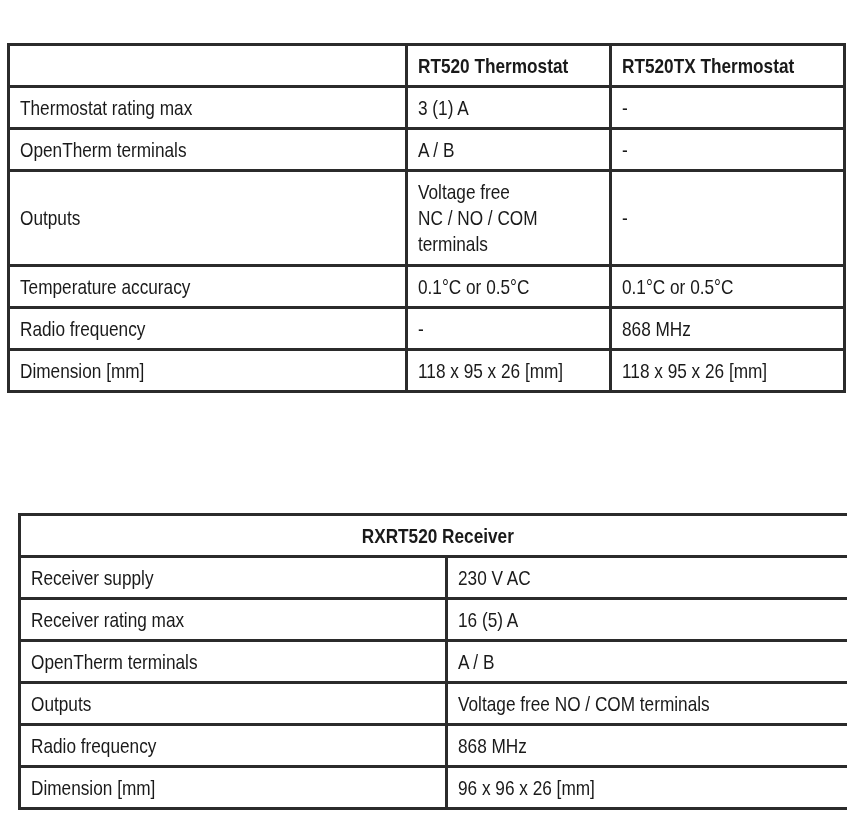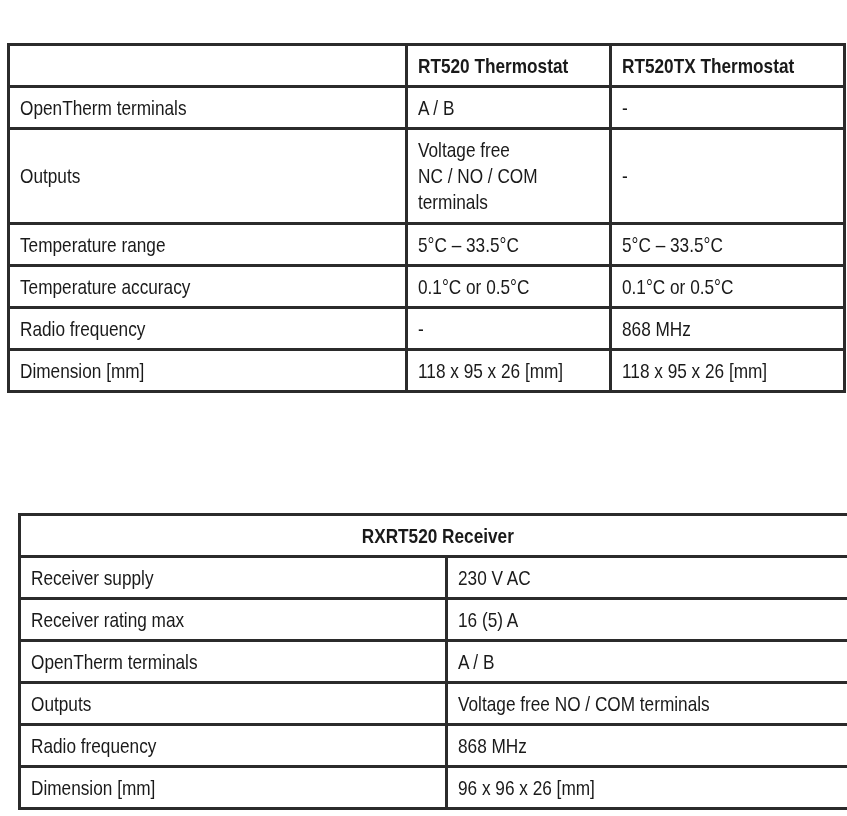--- a/index.html
+++ b/index.html
@@ -31,37 +31,37 @@
       <col class="c2">
       <col class="c3">
     </colgroup>
   <tbody>
       <tr>
     <th><span class="cx"></span></th>
     <th><span class="cx">RT520 Thermostat</span></th>
     <th><span class="cx">RT520TX Thermostat</span></th>
   </tr>
   <tr>
+    <td><span class="cx">Thermostat rating max</span></td>
+    <td><span class="cx">3 (1) A</span></td>
+    <td><span class="cx">-</span></td>
+  </tr>
+  <tr>
     <td><span class="cx">OpenTherm terminals</span></td>
     <td><span class="cx">A / B</span></td>
     <td><span class="cx">-</span></td>
   </tr>
   <tr class="tall">
     <td><span class="cx">Outputs</span></td>
     <td class="ml">
       <span class="cx line">Voltage free</span>
       <span class="cx line">NC / NO / COM</span>
       <span class="cx line">terminals</span>
     </td>
     <td><span class="cx">-</span></td>
-  </tr>
-  <tr>
-    <td><span class="cx">Temperature range</span></td>
-    <td><span class="cx">5°C – 33.5°C</span></td>
-    <td><span class="cx">5°C – 33.5°C</span></td>
   </tr>
   <tr>
     <td><span class="cx">Temperature accuracy</span></td>
     <td><span class="cx">0.1°C or 0.5°C</span></td>
     <td><span class="cx">0.1°C or 0.5°C</span></td>
   </tr>
   <tr>
     <td><span class="cx">Radio frequency</span></td>
     <td><span class="cx">-</span></td>
     <td><span class="cx">868 MHz</span></td>

